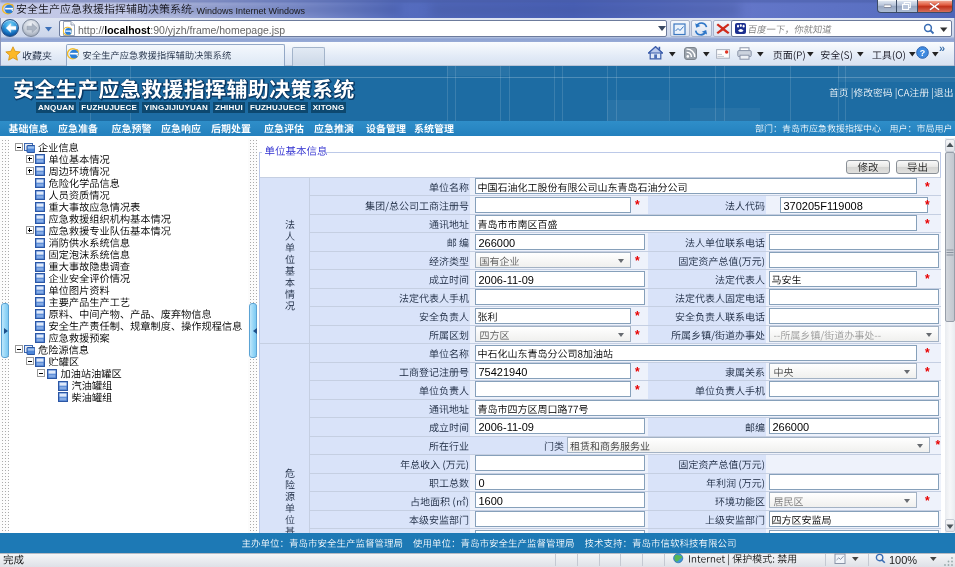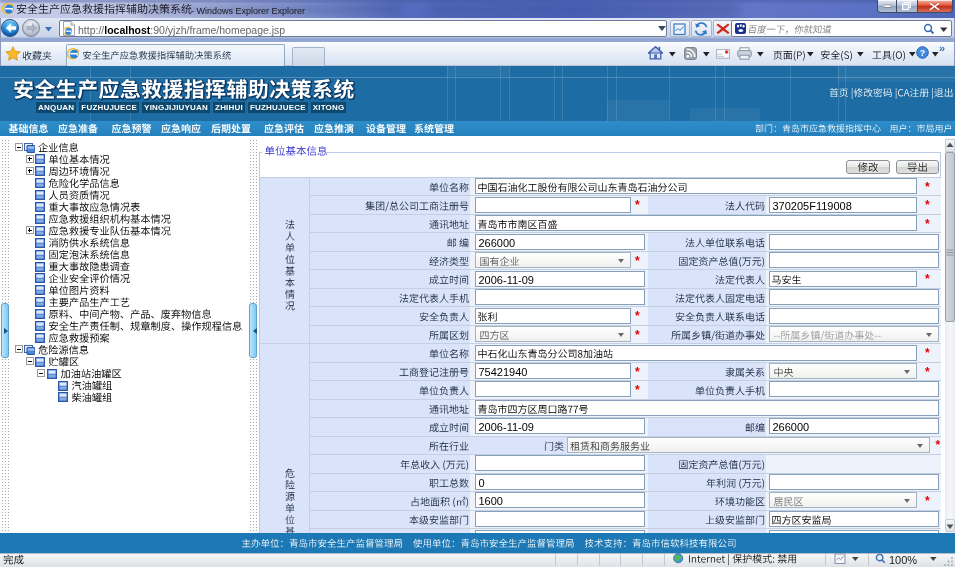--- a/index.html
+++ b/index.html
@@ -197,21 +197,21 @@
       <div class="row-line" style="left:49px;top:351.12px;width:632.5px"></div>
       <div class="lbl" style="left:49.00px;top:351.60px;width:161.50px;height:4.40px;"></div>
       <div class="lbl" style="left:388.50px;top:351.60px;width:118.00px;height:4.40px;"></div>
       <div class="inp" style="left:215px;top:353px;width:170px"></div>
       <div class="inp" style="left:509px;top:353px;width:170.5px"></div>
       <div class="v-line" style="left:49px"></div>
       <div class="inp" style="left:215.00px;top:1.20px;width:442.00px"></div>
       <div class="star" style="left:665.50px;top:4.70px">*</div>
       <div class="inp" style="left:215.00px;top:19.68px;width:156.50px"></div>
       <div class="star" style="left:375.50px;top:23.18px">*</div>
-      <div class="inp" style="left:509.00px;top:19.68px;width:148.00px">
+      <div class="inp" style="left:520px;top:19.68px;width:148.00px">
         <span style="position:absolute;left:3px;top:2px;font-size:11px;color:#000">370205F119008</span>
       </div>
       <div class="star" style="left:665.50px;top:23.18px">*</div>
       <div class="inp" style="left:215.00px;top:38.16px;width:442.00px"></div>
       <div class="star" style="left:665.50px;top:41.66px">*</div>
       <div class="inp" style="left:215.00px;top:56.64px;width:170.00px">
         <span style="position:absolute;left:3px;top:2px;font-size:11px;color:#000">266000</span>
       </div>
       <div class="inp" style="left:509.00px;top:56.64px;width:170.50px"></div>
       <div class="inp" style="left:509.00px;top:75.12px;width:170.50px"></div>
@@ -572,21 +572,21 @@
 <svg class="abs" style="left:946px;top:142px" width="8" height="6" viewBox="0 0 8 6">
     <path d="M4 0.5 L7.5 5 L0.5 5 z" fill="#4a5258"></path>
   </svg>
 <svg class="abs" style="left:946px;top:524px" width="8" height="6" viewBox="0 0 8 6">
     <path d="M0.5 0.5 L7.5 0.5 L4 5 z" fill="#4a5258"></path>
   </svg>
 <svg class="abs" style="left:946px;top:249px" width="8" height="8" viewBox="0 0 8 8">
     <path d="M0.5 1 H7.5 M0.5 3.5 H7.5 M0.5 6 H7.5" stroke="#8a929e" stroke-width="1"></path>
   </svg>
 <div class="abs" style="left:262px;top:146px;width:62px;height:11px;background:#fff"></div>
-<div class="abs" style="left:191px;top:5.5px;font-size:9px;color:#1a1a1a">- Windows Explorer Explorer</div>
+<div class="abs" style="left:191px;top:5.5px;font-size:9px;color:#1a1a1a">- Windows Internet Windows</div>
 <div class="abs" style="left:889px;top:553.5px;font-size:11px;color:#222">100%</div>
 <svg class="abs" style="left:0;top:0;pointer-events:none" width="955" height="567">
     <defs>
       <path id="g0r" d="M418 823C435 792 453 754 467 722H96V522H163V658H835V522H904V722H545C531 756 507 803 487 840ZM661 383C630 298 584 230 524 174C449 204 373 232 301 255C327 292 356 336 384 383ZM305 383C268 324 230 268 196 225L195 224C280 197 373 163 464 126C366 58 239 14 86 -14C100 -29 122 -59 129 -75C292 -39 428 14 534 96C662 40 779 -19 854 -70L909 -11C832 39 716 95 591 147C653 210 702 287 737 383H933V447H421C450 498 477 550 497 598L425 613C404 561 375 504 343 447H71V383Z"></path>
       <path id="g1r" d="M76 11V-50H929V11H535V184H811V244H535V407H809V468H197V407H465V244H202V184H465V11ZM495 850C395 690 211 540 28 456C45 442 65 419 75 402C233 481 389 606 500 747C628 598 769 493 928 398C938 417 959 441 975 454C812 544 661 650 537 796L554 822Z"></path>
       <path id="g2r" d="M244 821C206 677 141 538 58 448C75 440 105 420 118 408C157 454 193 511 225 576H467V349H164V284H467V20H56V-46H948V20H537V284H865V349H537V576H901V642H537V838H467V642H255C277 694 296 750 312 806Z"></path>
       <path id="g3r" d="M266 615C300 570 336 508 352 468L413 496C396 535 358 596 324 639ZM692 634C673 582 637 509 608 462H127V326C127 220 117 71 37 -39C52 -47 81 -71 92 -85C179 33 196 206 196 324V396H927V462H676C704 505 736 561 764 610ZM429 820C454 789 479 748 494 715H112V651H900V715H563L572 718C557 752 526 803 495 839Z"></path>
       <path id="g4r" d="M265 490C306 382 354 239 374 146L436 173C415 265 366 405 322 514ZM485 545C518 436 555 295 569 202L633 221C618 314 580 454 545 563ZM470 827C491 791 513 743 527 707H123V434C123 292 116 94 38 -48C54 -54 84 -73 96 -85C178 63 191 283 191 434V644H940V707H587L600 711C588 747 560 802 535 845ZM207 34V-30H954V34H679C771 191 845 375 893 543L824 569C785 395 707 191 610 34Z"></path>
       <path id="g5r" d="M264 181V29C264 -45 293 -63 405 -63C429 -63 619 -63 644 -63C736 -63 759 -35 768 85C749 89 721 98 706 110C701 11 693 -2 639 -2C598 -2 438 -2 408 -2C343 -2 331 3 331 29V181ZM413 212C468 161 531 89 558 42L613 79C584 127 520 195 464 244ZM770 181C817 115 865 25 885 -30L947 -4C927 52 876 139 828 204ZM149 177C124 120 85 39 44 -12L105 -42C142 11 180 93 206 152ZM323 841C276 750 184 639 52 560C68 550 90 528 100 512C127 530 153 548 177 568V547H751V457H189V404H751V311H155V254H817V603H610C642 644 675 693 698 736L652 765L641 762H354C369 784 383 806 395 828ZM218 603C254 636 285 671 313 706H604C584 671 557 632 533 603Z"></path>
       <path id="g6r" d="M77 507C122 456 173 384 194 339L246 369C225 414 173 482 127 532ZM370 798C410 764 453 715 473 681L522 715C501 748 456 795 416 828ZM459 550C427 505 379 446 333 398V601H536V664H333V839H267V664H50V601H267V319C183 250 96 181 38 138L73 85C130 129 200 187 267 244V7C267 -9 262 -13 247 -14C233 -15 185 -15 133 -13C142 -30 152 -57 155 -73C228 -73 270 -72 296 -62C322 -51 333 -33 333 6V275C392 229 453 174 485 136L533 181C492 225 415 290 348 339C403 388 469 459 518 523ZM654 580H830C813 453 785 341 741 247C698 337 666 441 644 550ZM643 837C617 661 570 494 490 389C506 378 532 355 543 343C567 376 588 413 607 455C632 354 664 261 704 178C646 85 567 16 460 -24C478 -38 498 -61 509 -78C607 -37 682 28 740 113C787 34 844 -30 912 -75C924 -57 946 -31 962 -18C888 25 827 93 778 177C836 288 871 425 890 580H956V643H671C687 702 699 764 709 828Z"></path>

